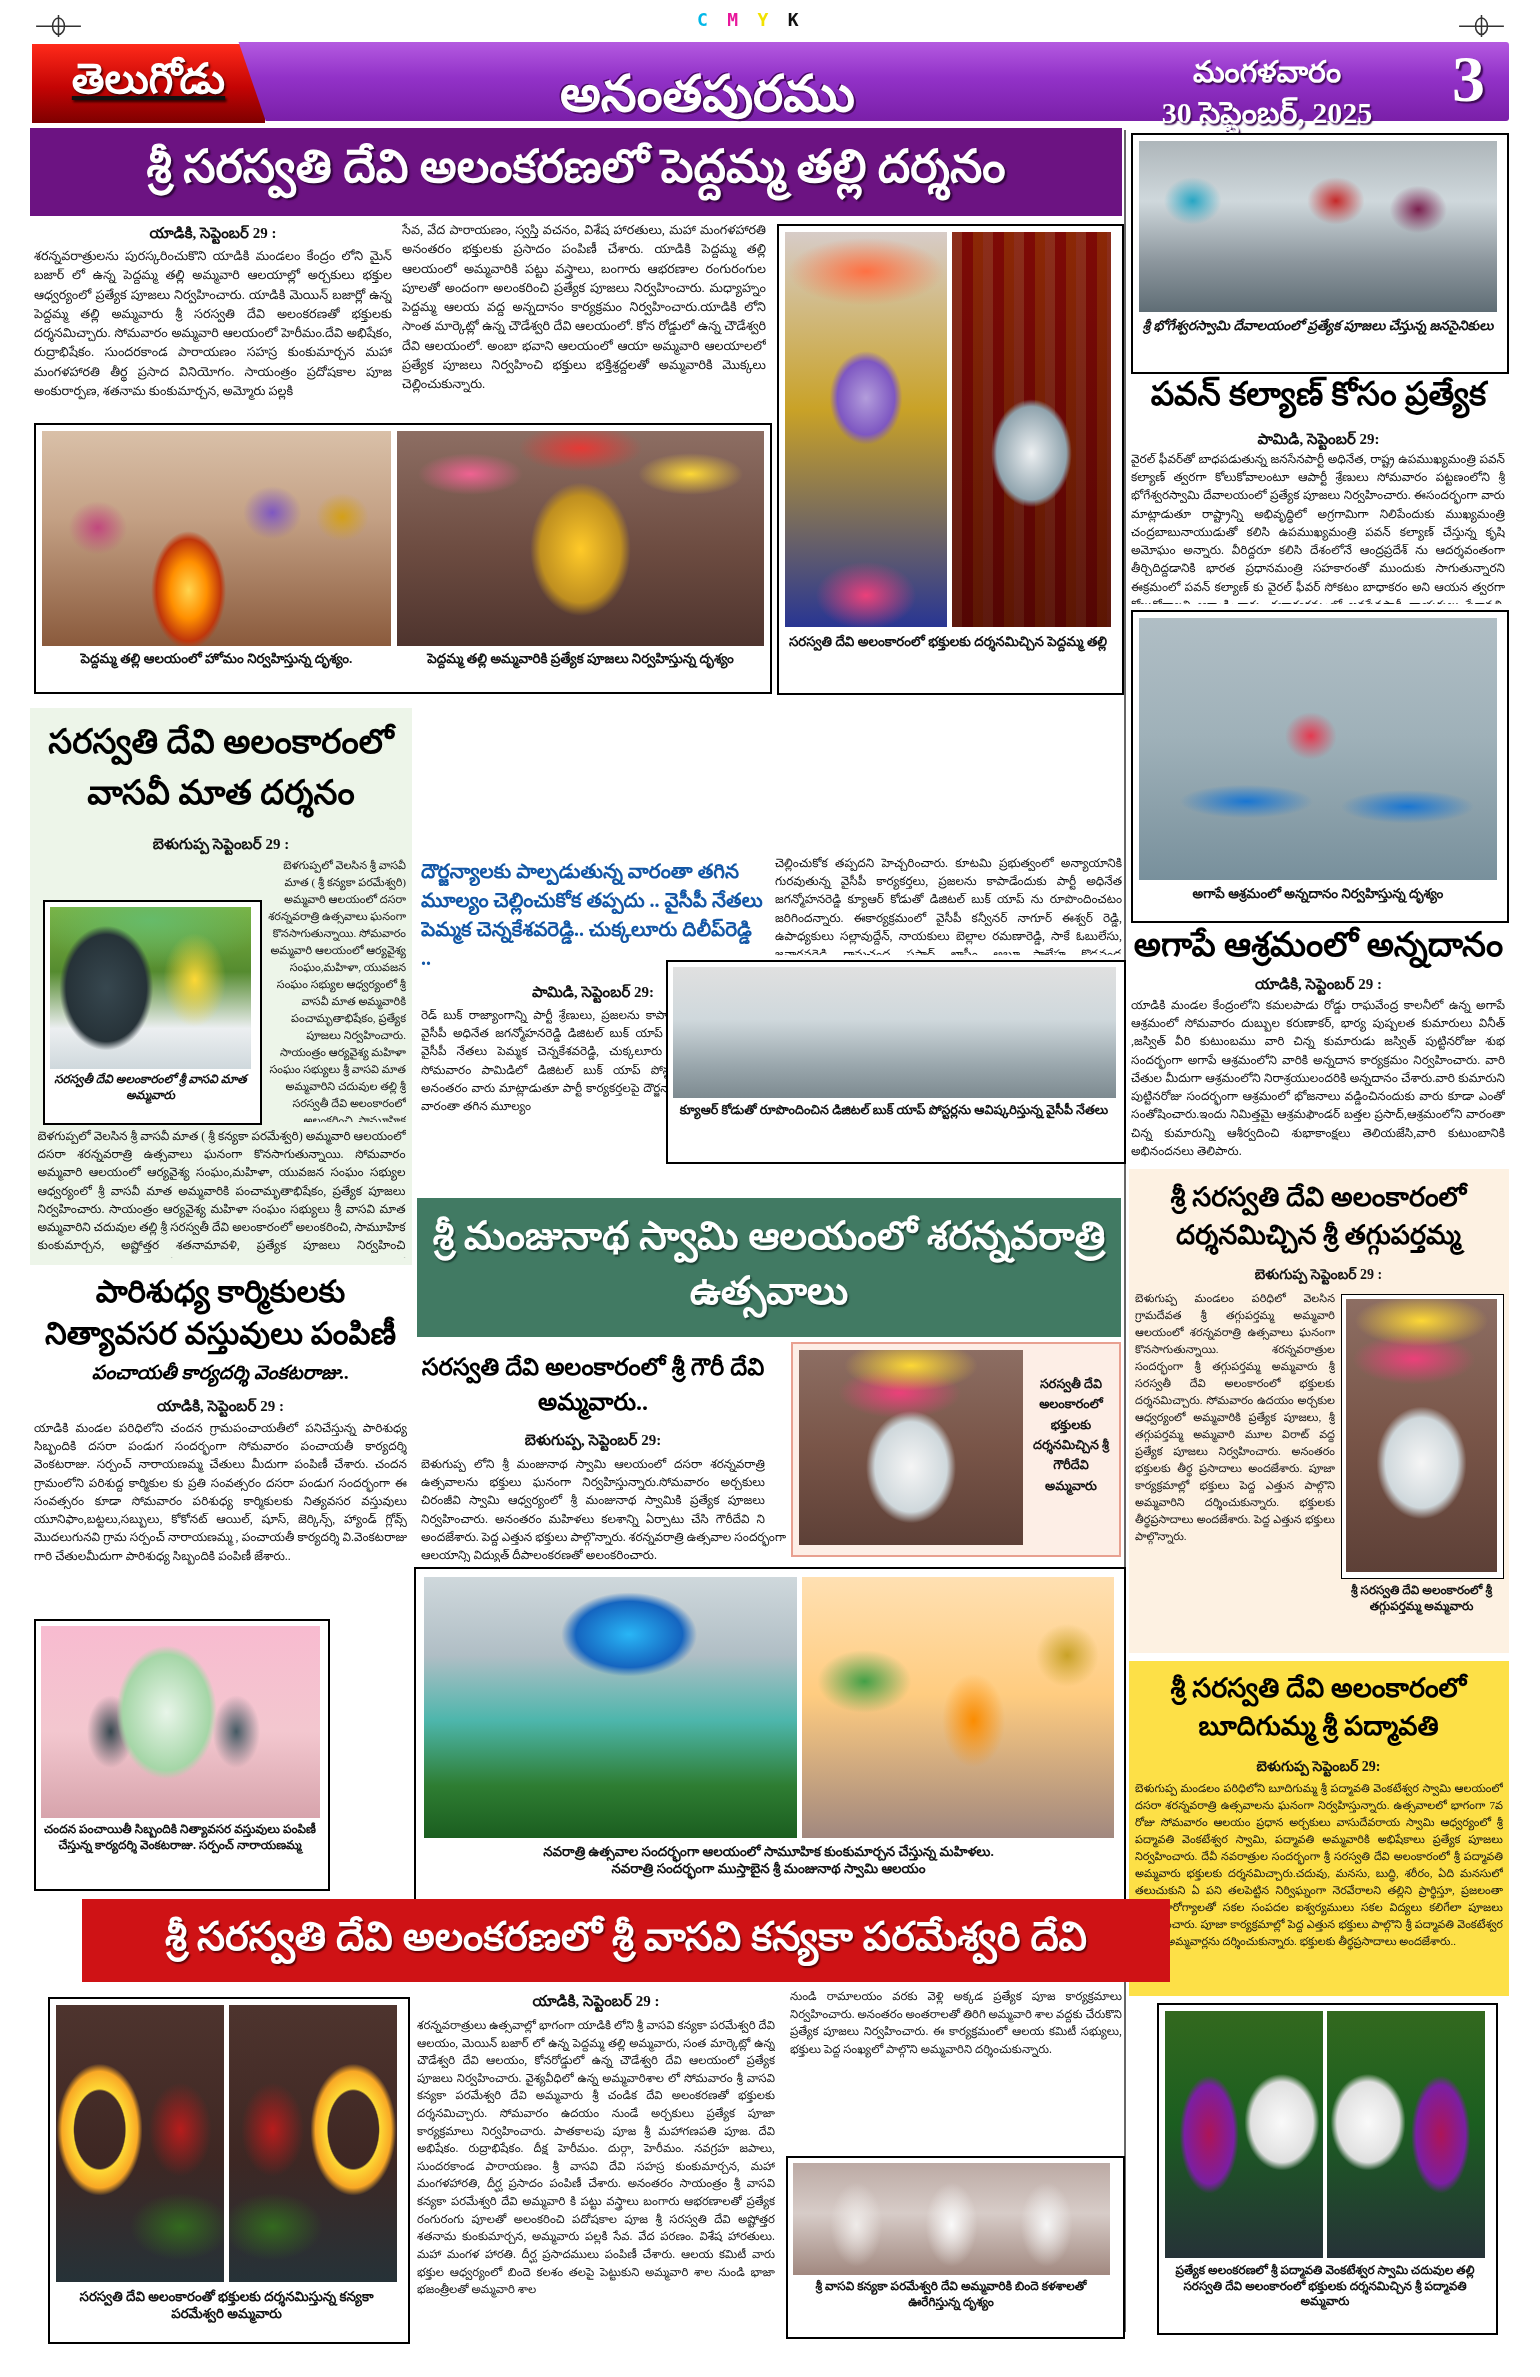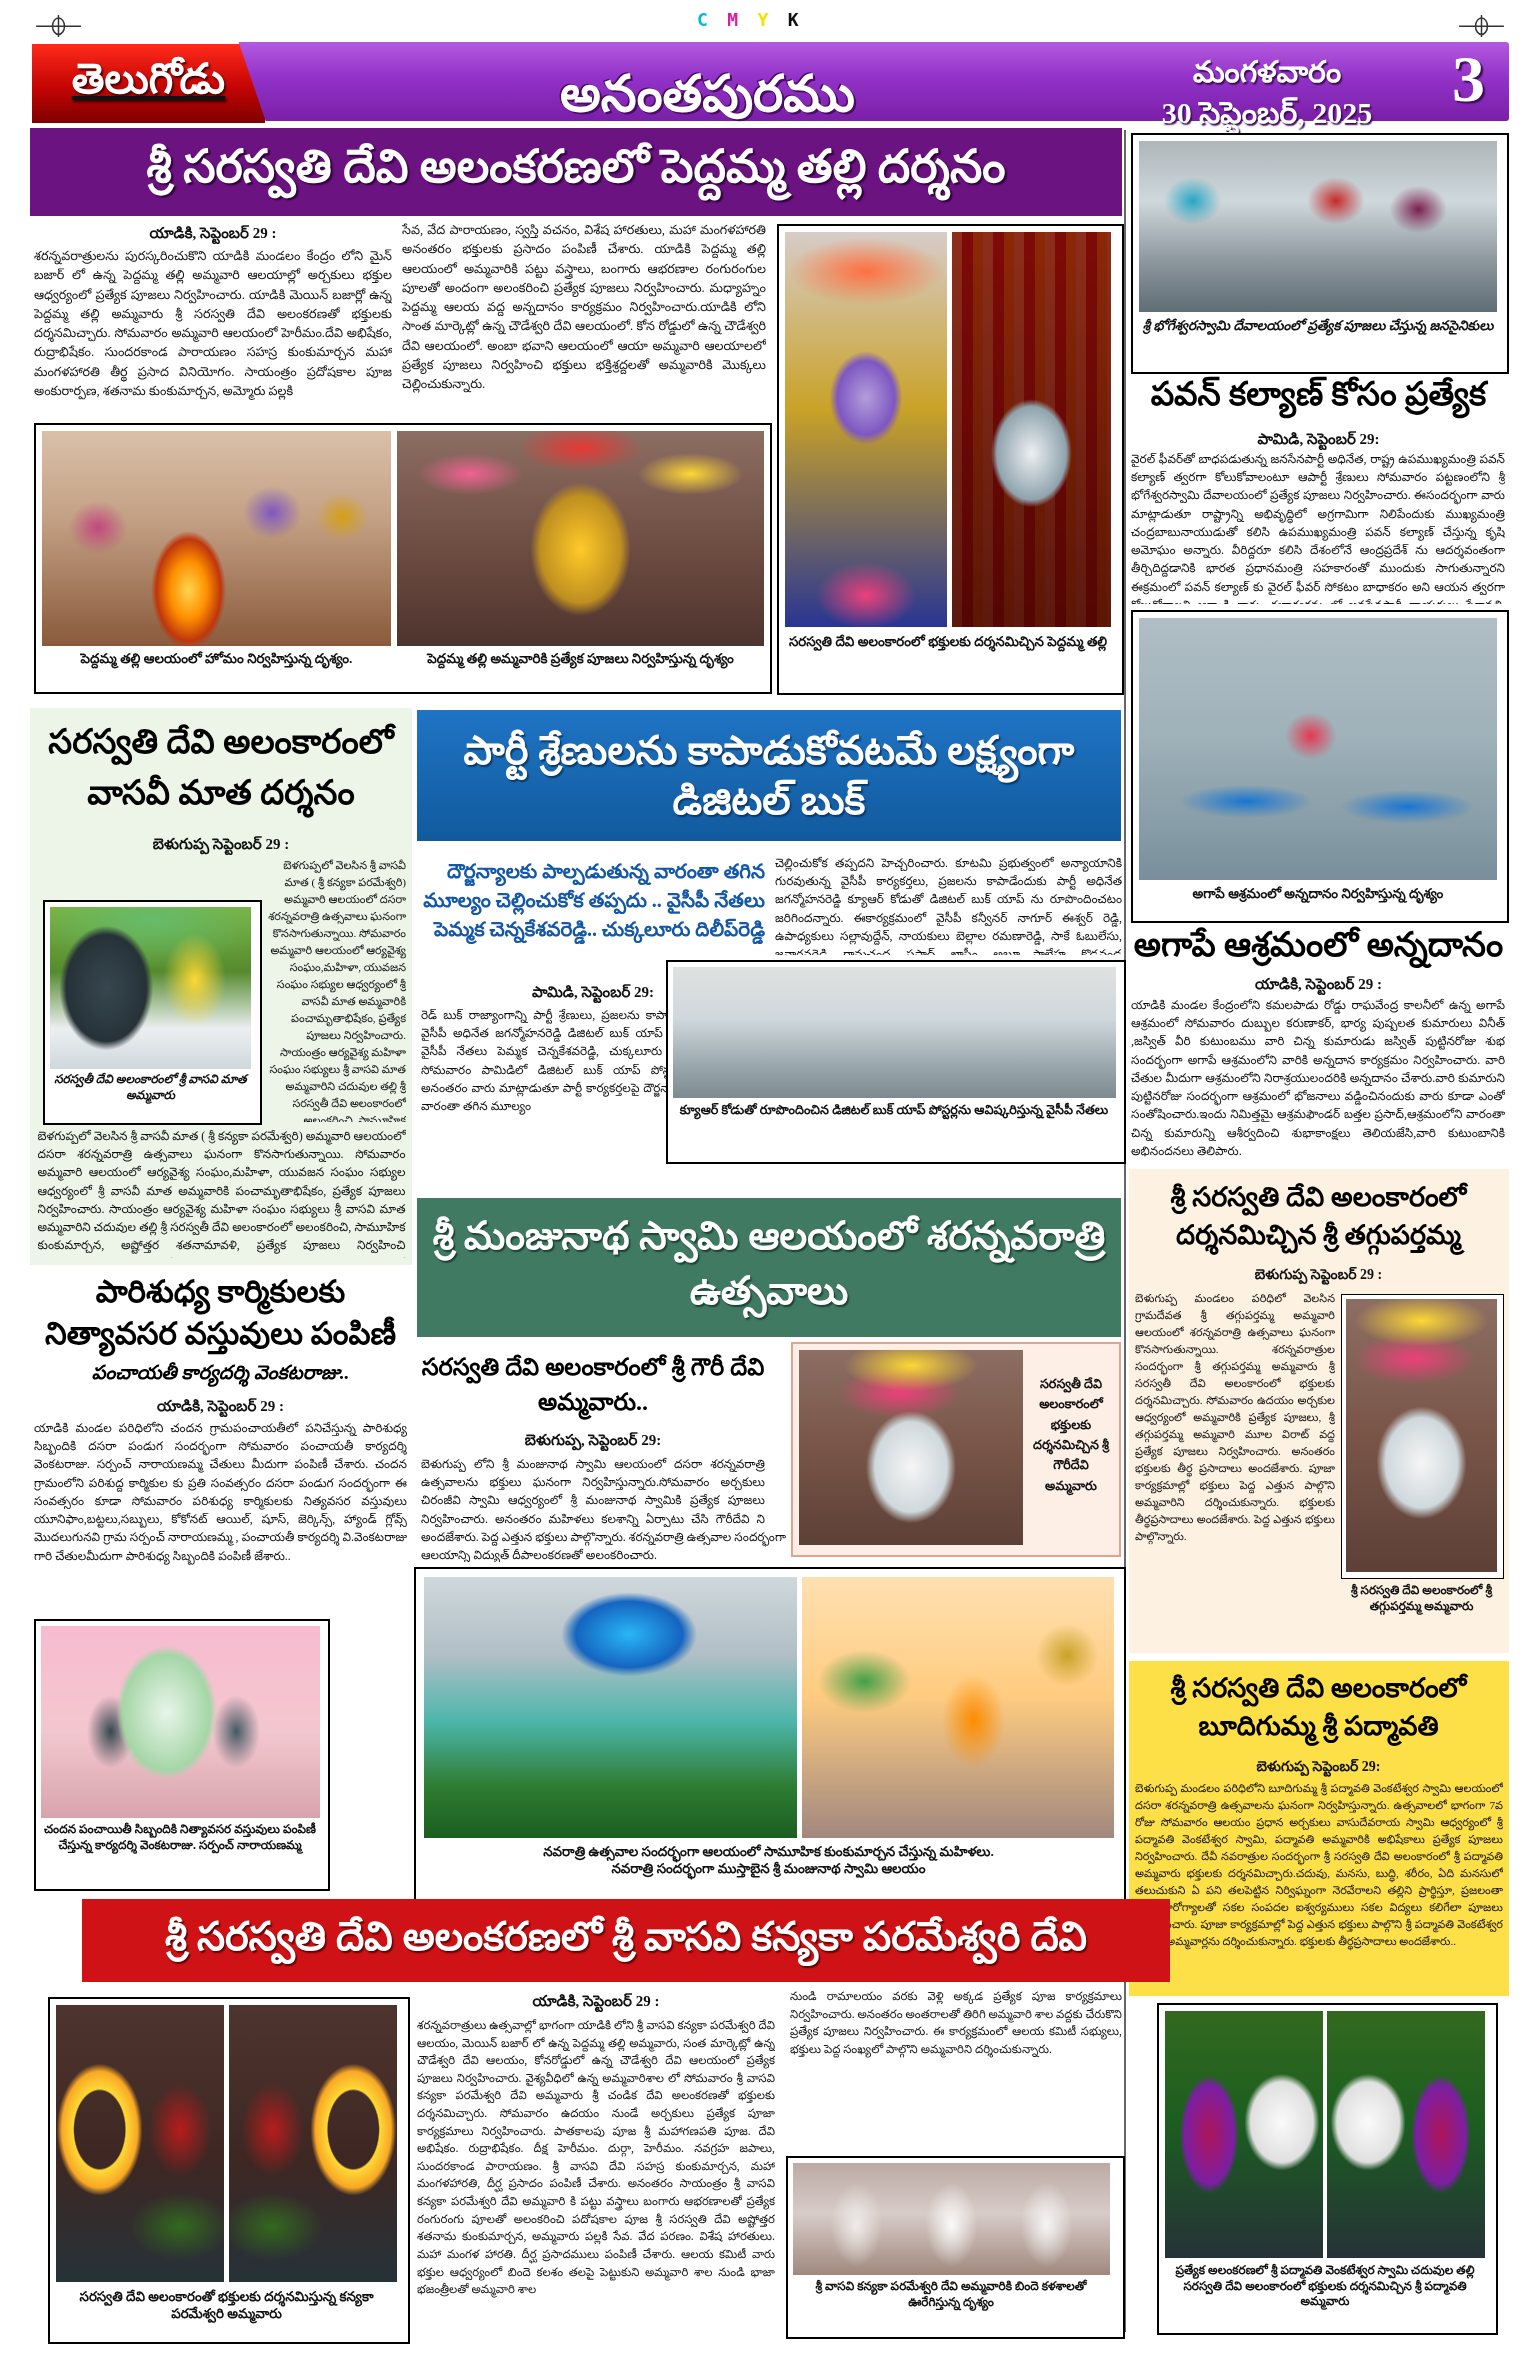--- a/index.html
+++ b/index.html
@@ -21,21 +21,21 @@
   .dateblk{color:#fff;font-weight:bold;font-size:30px;text-align:center;line-height:1.35;
            text-shadow:1.5px 1.5px 1.5px #3b0a52;}
   .pageno{color:#fff;font-size:66px;font-weight:bold;text-shadow:2.2px 2.2px 1.5px #3b0a52;}
   
   .banner{display:flex;align-items:center;justify-content:center;text-align:center;color:#fff;font-weight:bold;}
   .banner-purple{background:#6c1382;font-size:46px;text-shadow:2.2px 2.2px 1.5px #30063b;}
   .banner-blue{background:linear-gradient(180deg,#1f74c4,#115a9e);font-size:40px;text-shadow:1.5px 2.2px 1.5px #0a3766;}
   .banner-green{background:#417a63;font-size:39px;text-shadow:1.5px 2.2px 1.5px #1d4034;}
   .banner-red{background:#cf1215;font-size:40px;text-shadow:1.5px 2.2px 1.5px #5e0406;margin-left:48px;}
   .hl-black{font-weight:bold;text-align:center;color:#000;}
-  .sub-blue{color:#1357a6;font-weight:bold;text-align:right;}
+  .sub-blue{color:#1357a6;font-weight:bold;text-align:left;}
   .dateline{font-weight:bold;text-align:center;font-size:15px;}
   .bodytx{font-size:12.7px;line-height:1.52;text-align:justify;}
   .caption{font-weight:bold;text-align:center;font-size:13.4px;line-height:1.3;}
   .pbox{border:2.2px solid #000;background:#fff;}
   .rule-v{background:#666;width:1.5px;}
   .rule-v2{background:#999;width:0.7px;}
   
   .ph{position:absolute;background:#c8c8c8;}
   .ph-homam{background:
      radial-gradient(52px 82px at 42% 74%,#ffd54f,#ff8f00 35%,#bf360c 62%,rgba(0,0,0,0) 72%),
@@ -207,23 +207,20 @@
     <div class="abs hl-black clip" style="left:4.5px;top:7.5px;width:373px;height:112px;font-size:34px;line-height:1.5;">సరస్వతి దేవి అలంకారంలో వాసవీ మాత దర్శనం</div>
     <div class="abs dateline" style="left:4.5px;top:128px;width:373px;">బెళుగుప్ప సెప్టెంబర్ 29 :</div>
     <div class="abs pbox" style="left:13.4px;top:192px;width:215px;height:221px;">
       <div class="ph ph-vasavi" style="left:4.5px;top:4.5px;width:201px;height:162px;"></div>
       <div class="abs caption" style="left:4.5px;top:170px;width:201px;font-size:12px;font-style:italic;">సరస్వతీ దేవి అలంకారంలో శ్రీ వాసవి మాత అమ్మవారు</div>
     </div>
     <div class="abs bodytx clip" style="left:236px;top:149px;width:140px;height:265px;font-size:11.2px;text-align:right;">బెళగుప్పలో వెలసిన శ్రీ వాసవీ మాత ( శ్రీ కన్యకా పరమేశ్వరి) అమ్మవారి ఆలయంలో దసరా శరన్నవరాత్రి ఉత్సవాలు ఘనంగా కొనసాగుతున్నాయి. సోమవారం అమ్మవారి ఆలయంలో ఆర్యవైశ్య సంఘం,మహిళా, యువజన సంఘం సభ్యుల ఆధ్వర్యంలో శ్రీ వాసవీ మాత అమ్మవారికి పంచామృతాభిషేకం, ప్రత్యేక పూజలు నిర్వహించారు. సాయంత్రం ఆర్యవైశ్య మహిళా సంఘం సభ్యులు శ్రీ వాసవి మాత అమ్మవారిని చదువుల తల్లి శ్రీ సరస్వతీ దేవి అలంకారంలో అలంకరించి, సామూహిక కుంకుమార్చన, అష్టోత్తర శతనామావళి, ప్రత్యేక పూజలు నిర్వహించి దర్శించుకున్నారు. భక్తులకు తీర్థ ప్రసాదాలు అందజేశారు. పూజా కార్యక్రమాలలో ఆర్యవైశ్య సంఘం, మహిళా సంఘం యువజన సంఘం సభ్యులు పాల్గొన్నారు.</div>
     <div class="abs bodytx clip" style="left:7.5px;top:419px;width:368px;height:131px;font-size:12px;">బెళగుప్పలో వెలసిన శ్రీ వాసవీ మాత ( శ్రీ కన్యకా పరమేశ్వరి) అమ్మవారి ఆలయంలో దసరా శరన్నవరాత్రి ఉత్సవాలు ఘనంగా కొనసాగుతున్నాయి. సోమవారం అమ్మవారి ఆలయంలో ఆర్యవైశ్య సంఘం,మహిళా, యువజన సంఘం సభ్యుల ఆధ్వర్యంలో శ్రీ వాసవీ మాత అమ్మవారికి పంచామృతాభిషేకం, ప్రత్యేక పూజలు నిర్వహించారు. సాయంత్రం ఆర్యవైశ్య మహిళా సంఘం సభ్యులు శ్రీ వాసవి మాత అమ్మవారిని చదువుల తల్లి శ్రీ సరస్వతీ దేవి అలంకారంలో అలంకరించి, సామూహిక కుంకుమార్చన, అష్టోత్తర శతనామావళి, ప్రత్యేక పూజలు నిర్వహించి దర్శించుకున్నారు. భక్తులకు తీర్థ ప్రసాదాలు అందజేశారు. పూజా కార్యక్రమాలలో ఆర్యవైశ్య సంఘం, మహిళా సంఘం యువజన సంఘం సభ్యులు పాల్గొన్నారు.</div>
   </div>
 
-  <div class="abs banner banner-blue" style="left:417px;top:710px;width:704px;height:131px;line-height:1.25;padding:0 7.5px;box-sizing:border-box;">
-    <span>పార్టీ శ్రేణులను కాపాడుకోవటమే లక్ష్యంగా డిజిటల్ బుక్</span>
-  </div>
   <div class="abs sub-blue clip" style="left:421px;top:857px;width:344px;height:119px;font-size:20px;line-height:1.45;">దౌర్జన్యాలకు పాల్పడుతున్న వారంతా తగిన మూల్యం చెల్లించుకోక తప్పదు .. వైసీపీ నేతలు పెమ్మక చెన్నకేశవరెడ్డి.. చుక్కలూరు దిలీప్‌రెడ్డి ..</div>
   <div class="abs dateline" style="left:421px;top:984px;width:344px;">పామిడి, సెప్టెంబర్ 29:</div>
   <div class="abs bodytx clip" style="left:421px;top:1006px;width:344px;height:186px;font-size:12px;">రెడ్ బుక్ రాజ్యాంగాన్ని పార్టీ శ్రేణులు, ప్రజలను కాపాడుకోవటమే లక్ష్యంగా వైసీపీ అధినేత జగన్మోహనరెడ్డి డిజిటల్ బుక్ యాప్ ను రూపొందించారని వైసీపీ నేతలు పెమ్మక చెన్నకేశవరెడ్డి, చుక్కలూరు దిలీప్‌రెడ్డి అన్నారు. సోమవారం పామిడిలో డిజిటల్ బుక్ యాప్ పోస్టర్లను ఆవిష్కరించిన అనంతరం వారు మాట్లాడుతూ పార్టీ కార్యకర్తలపై దౌర్జన్యాలకు పాల్పడుతున్న వారంతా తగిన మూల్యం</div>
   <div class="abs bodytx clip" style="left:775px;top:854px;width:347px;height:101px;font-size:12px;">చెల్లించుకోక తప్పదని హెచ్చరించారు. కూటమి ప్రభుత్వంలో అన్యాయానికి గురవుతున్న వైసీపీ కార్యకర్తలు, ప్రజలను కాపాడేందుకు పార్టీ అధినేత జగన్మోహనరెడ్డి క్యూఆర్ కోడుతో డిజిటల్ బుక్ యాప్ ను రూపొందించటం జరిగిందన్నారు. ఈకార్యక్రమంలో వైసీపీ కన్వీనర్ నాగూర్ ఈశ్వర్ రెడ్డి, ఉపాధ్యకులు సల్లావుద్దేన్, నాయకులు బెల్లాల రమణారెడ్డి, సాకే ఓబులేసు, జనార్దనరెడ్డి, రామచంద్ర, ప్రసాద్, ఖాసీం, అబూ సాలేహ, కొడవండ్ల రామాంజనేయులు, సుధాకర్, నాగేష్, పుల్లయ్య, నరసింహ, అనుంపల్లి సర్పంచ్ నారాయణస్వామి తదితరులు పాల్గొన్నారు.</div>
   <div class="abs pbox" style="left:666px;top:960px;width:456px;height:200px;">
     <div class="ph ph-ycp" style="left:4.5px;top:4.5px;width:443px;height:131px;"></div>
     <div class="abs caption" style="left:4.5px;top:140px;width:443px;font-size:12.7px;">క్యూఆర్ కోడుతో రూపొందించిన డిజిటల్ బుక్ యాప్ పోస్టర్లను ఆవిష్కరిస్తున్న వైసీపీ నేతలు</div>
   </div>
 
   <div class="abs banner banner-green" style="left:417px;top:1198px;width:704px;height:139px;padding:0 9px;box-sizing:border-box;">

